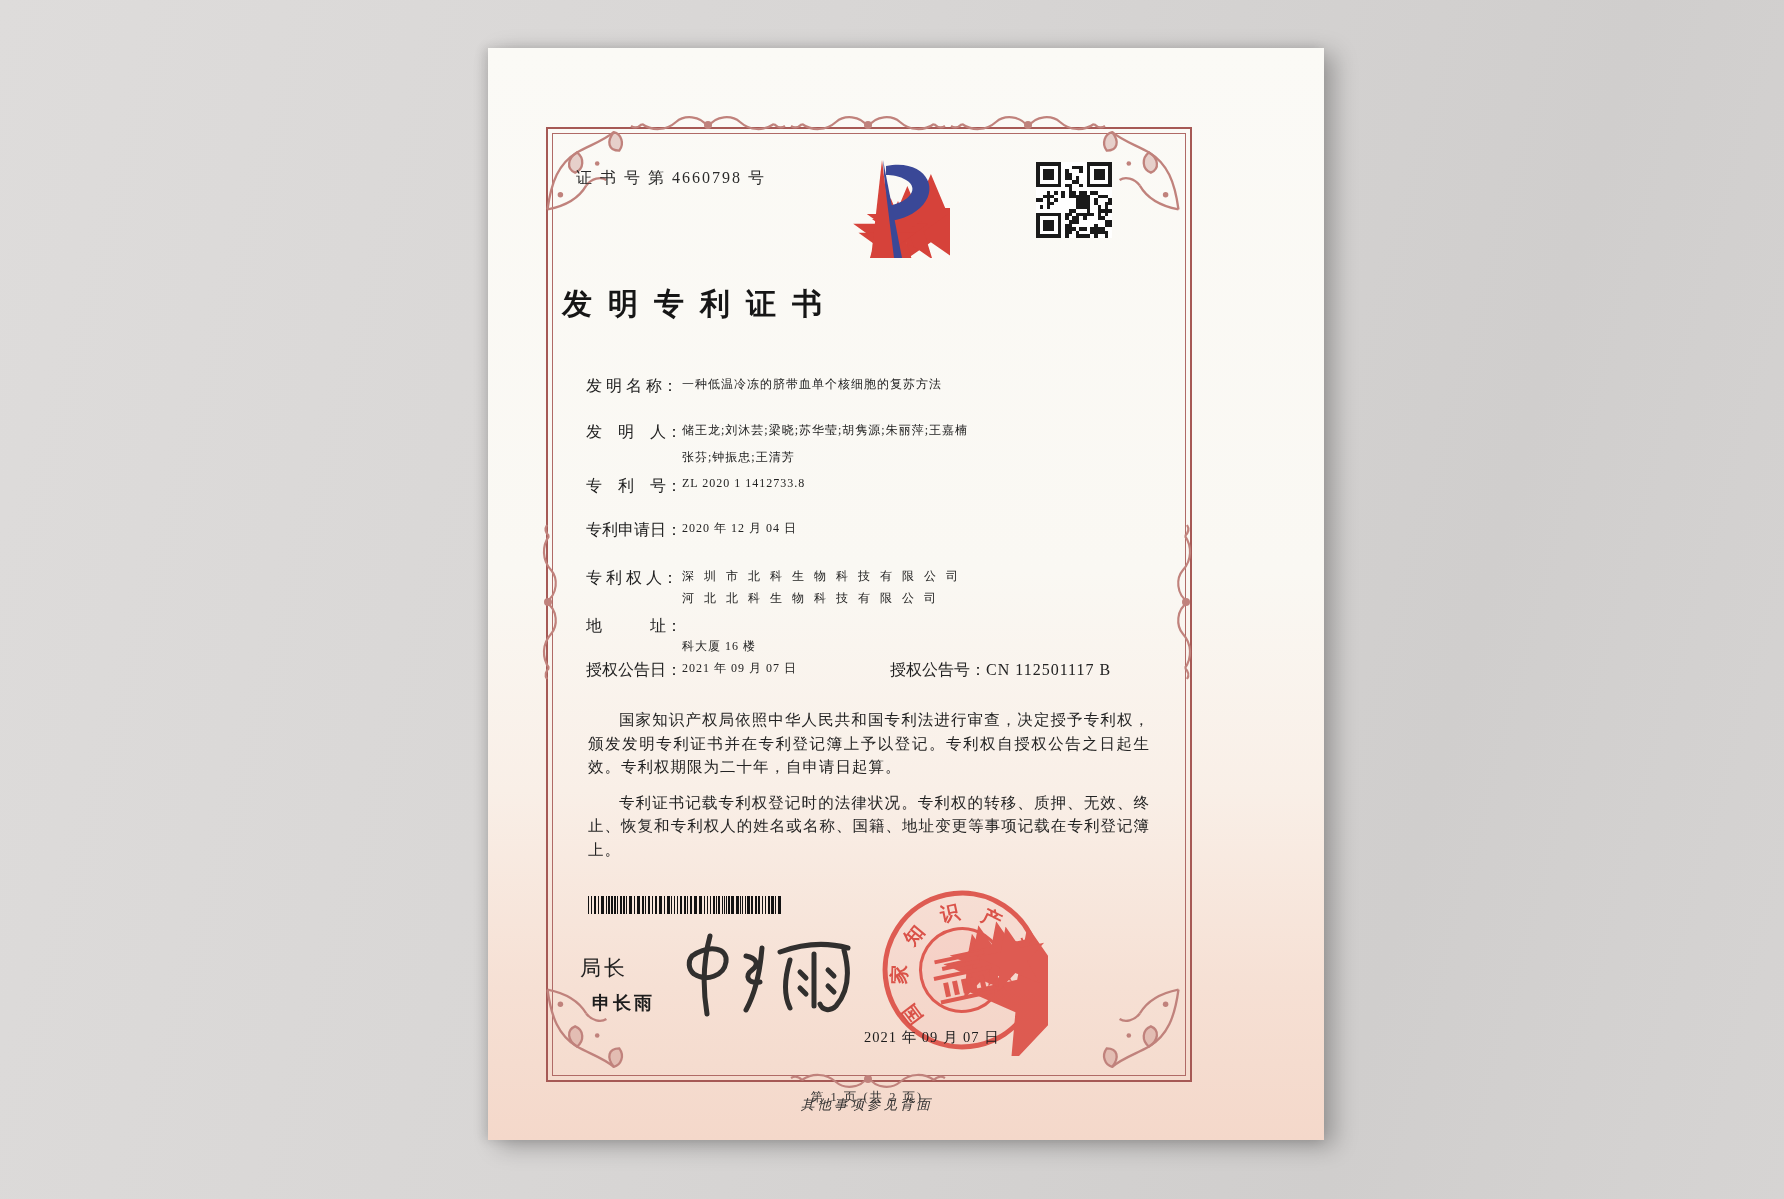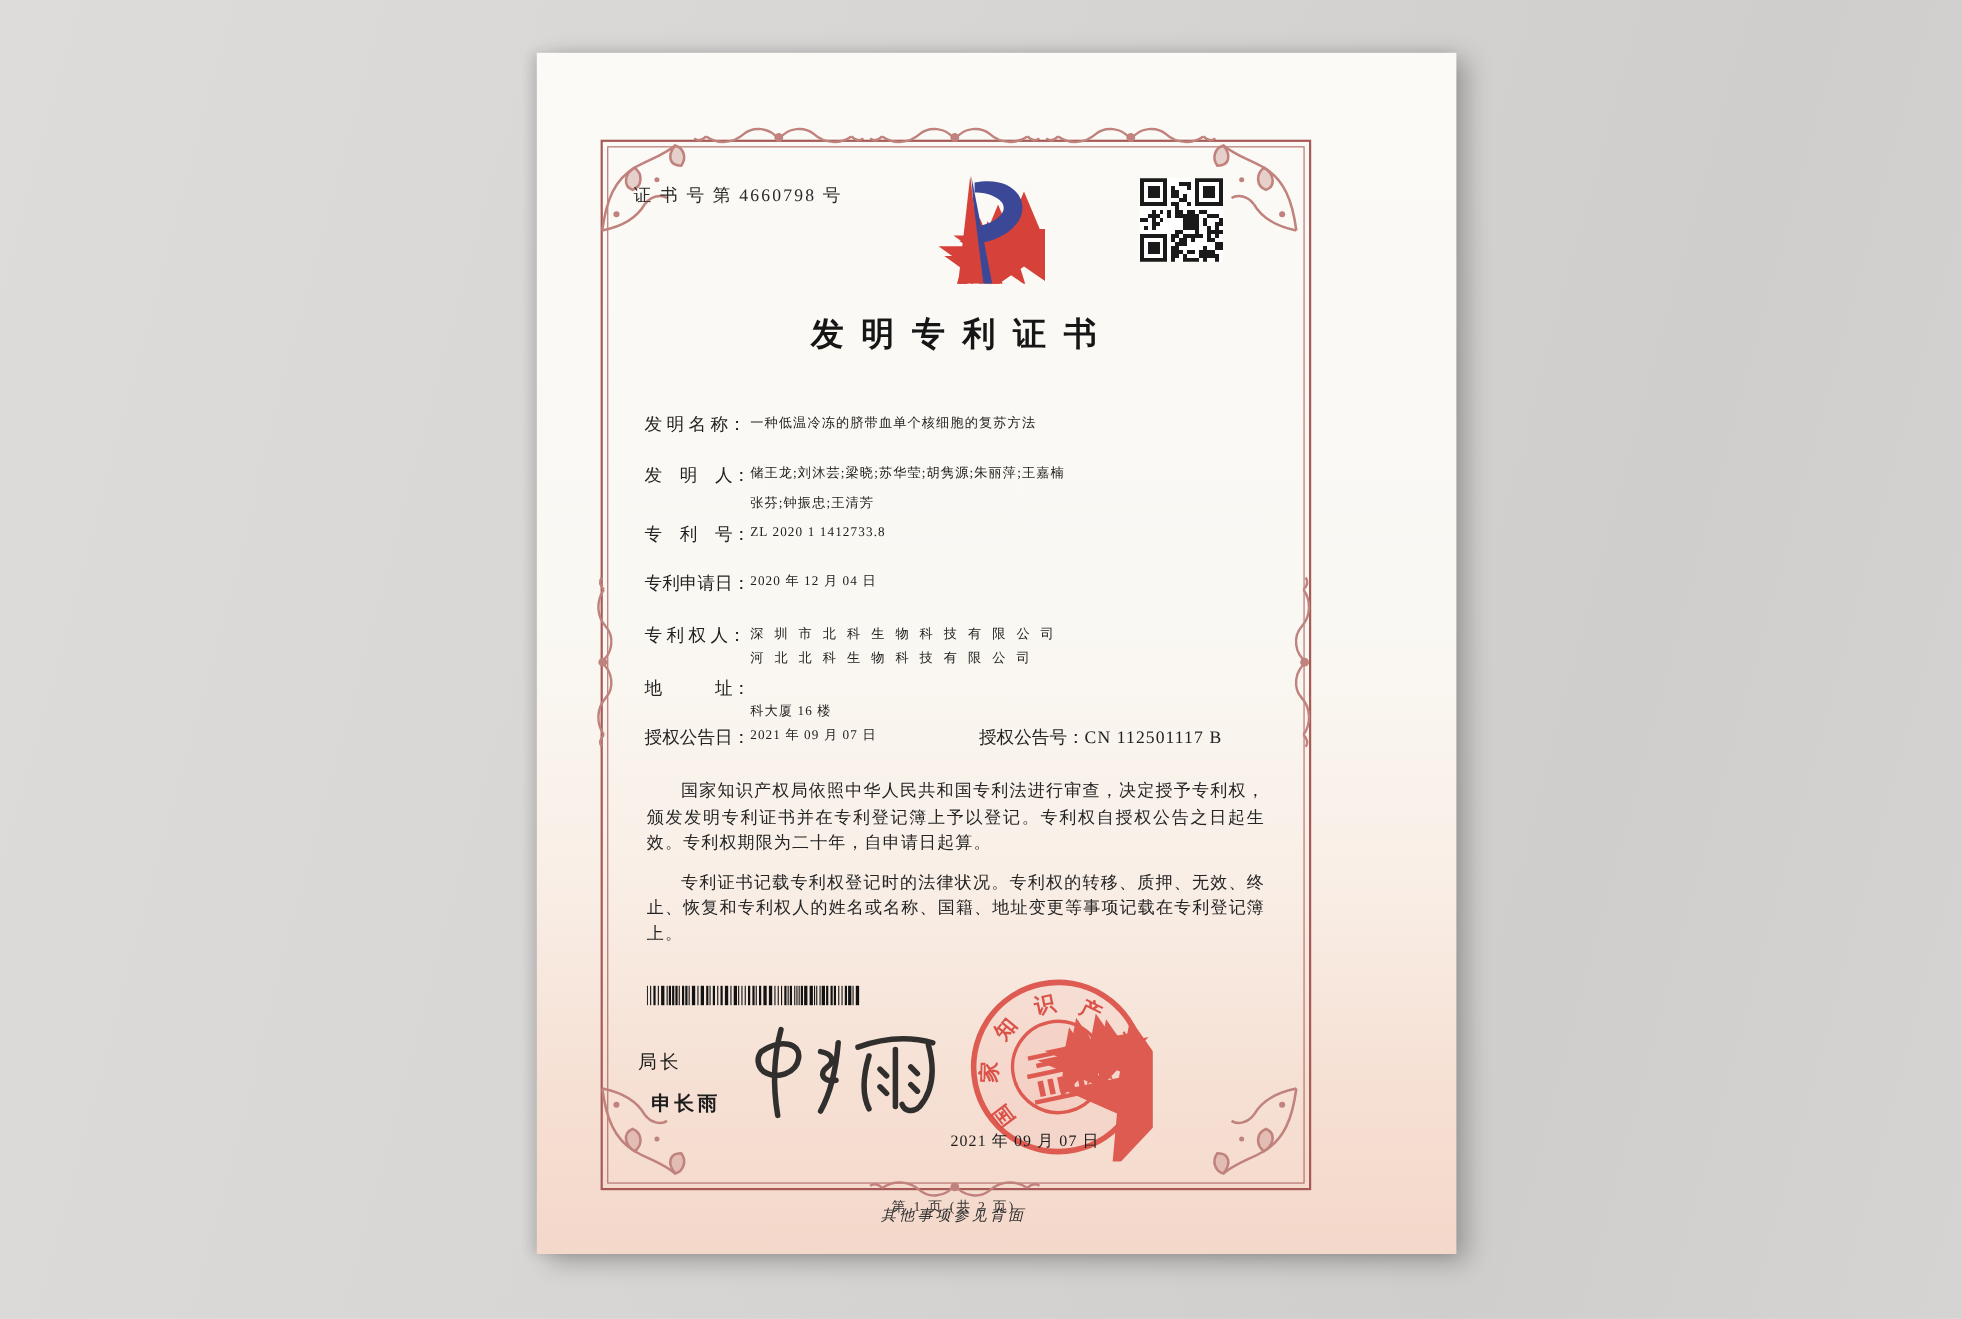--- a/index.html
+++ b/index.html
@@ -27,32 +27,32 @@
   .orn-bl{left:54px;top:936px;width:92px;height:92px;transform:scaleY(-1);}
   .orn-br{left:604px;top:936px;width:92px;height:92px;transform:scale(-1,-1);}
   .orn-topchain{left:140px;top:64px;width:480px;height:30px;}
   .orn-bottomchain{left:260px;top:1014px;width:240px;height:30px;transform:scaleY(-1);}
   .orn-leftmid{left:-22px;top:539px;width:160px;height:30px;transform:rotate(90deg);}
   .orn-rightmid{left:620px;top:539px;width:160px;height:30px;transform:rotate(-90deg);}
   .certno{position:absolute;left:88px;top:120px;font-size:16px;letter-spacing:2px;color:#2a2a2a;white-space:nowrap;}
   .logo{position:absolute;left:338px;top:106px;width:124px;height:104px;}
   .qr{position:absolute;left:548px;top:114px;width:76px;height:76px;background:#fff;}
   .title{
-    position:absolute;left:58px;top:236px;width:642px;text-align:center;
+    position:absolute;left:58px;top:236px;width:642px;text-align:left;
     font-size:30px;font-weight:600;color:#161616;letter-spacing:16px;text-indent:16px;white-space:nowrap;
   }
   .lblrow{position:absolute;left:98px;font-size:16px;color:#222;white-space:nowrap;}
   .valrow{position:absolute;left:194px;font-size:12px;color:#222;white-space:nowrap;letter-spacing:1px;}
   .val-spread{letter-spacing:10px;}
   .grant-no-row{position:absolute;left:402px;font-size:16px;color:#222;white-space:nowrap;}
   .grant-no-row .v{letter-spacing:1px;}
   .paras{position:absolute;left:88px;top:648px;width:586px;font-size:15.5px;line-height:23.5px;color:#242424;text-align:justify;}
   .paras p{margin:12px;text-indent:2em;letter-spacing:1px;}
   .barcode{position:absolute;left:100px;top:848px;width:196px;height:18px;}
-  .sig-title{position:absolute;left:92px;top:906px;font-size:17px;color:#1d1d1d;letter-spacing:3px;text-align:right;}
+  .sig-title{position:absolute;left:92px;top:906px;font-size:21px;color:#1d1d1d;letter-spacing:3px;text-align:right;}
   .sig-name{position:absolute;left:104px;top:943px;font-size:18px;color:#1d1d1d;letter-spacing:3px;font-weight:bold;}
   .signature{position:absolute;left:188px;top:880px;width:185px;height:95px;}
   .seal{position:absolute;left:388px;top:836px;width:172px;height:172px;}
   .seal-date{position:absolute;left:376px;top:980px;width:190px;font-size:14.5px;color:#1c1c1c;letter-spacing:1px;white-space:nowrap;}
   .pageno{position:absolute;left:58px;top:1000px;width:642px;text-align:center;font-size:12.5px;color:#333;letter-spacing:2px;margin-top:41px;}
   .foot-note{position:absolute;left:58px;top:1048px;width:642px;text-align:center;font-size:13.5px;color:#2e2e2e;letter-spacing:3px;font-style:italic;}
 </style>
 </head>
 <body>
 

